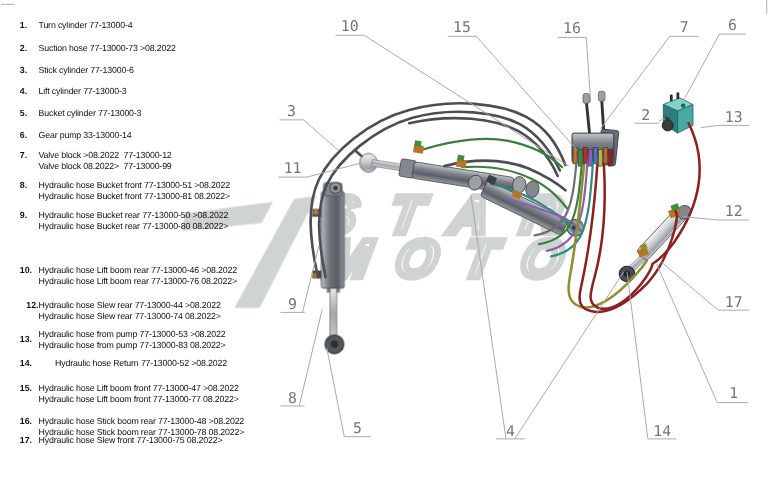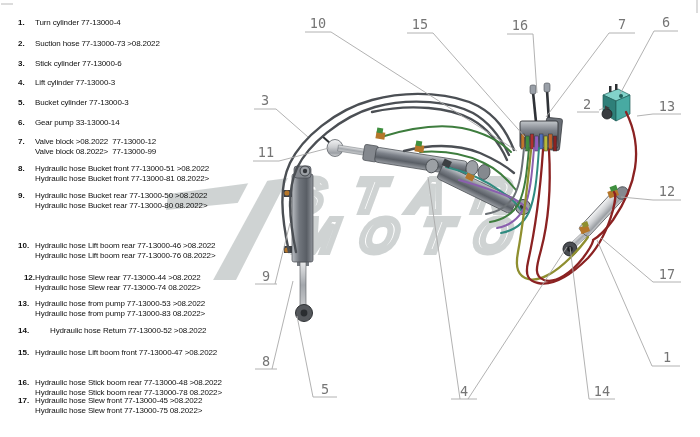--- a/index.html
+++ b/index.html
@@ -344,47 +344,47 @@
           <div class="pl-line">Hydraulic hose Lift boom rear 77-13000-76 08.2022&gt;</div>
         </span>
       </div>
       <div class="pl-item" style="top: 273px; text-align: right;">
         <span class="pl-num">12.</span>
         <span class="pl-lines">
           <div class="pl-line">Hydraulic hose Slew rear 77-13000-44 &gt;08.2022</div>
           <div class="pl-line">Hydraulic hose Slew rear 77-13000-74 08.2022&gt;</div>
         </span>
       </div>
-      <div class="pl-item" style="top: 299px;">
+      <div class="pl-item" style="top: 299px; align-items: center;">
         <span class="pl-num">13.</span>
         <span class="pl-lines">
           <div class="pl-line">Hydraulic hose from pump 77-13000-53 &gt;08.2022</div>
           <div class="pl-line">Hydraulic hose from pump 77-13000-83 08.2022&gt;</div>
         </span>
       </div>
       <div class="pl-item" style="top: 326px; gap: 15px;">
         <span class="pl-num">14.</span>
         <span class="pl-lines">
           <div class="pl-line">Hydraulic hose Return 77-13000-52 &gt;08.2022</div>
         </span>
       </div>
       <div class="pl-item" style="top: 348px;">
         <span class="pl-num">15.</span>
         <span class="pl-lines">
           <div class="pl-line">Hydraulic hose Lift boom front 77-13000-47 &gt;08.2022</div>
+          <div class="pl-line">Hydraulic hose Lift boom front 77-13000-77 08.2022&gt;</div>
         </span>
       </div>
       <div class="pl-item" style="top: 378px;">
         <span class="pl-num">16.</span>
         <span class="pl-lines">
           <div class="pl-line">Hydraulic hose Stick boom rear 77-13000-48 &gt;08.2022</div>
           <div class="pl-line">Hydraulic hose Stick boom rear 77-13000-78 08.2022&gt;</div>
         </span>
       </div>
       <div class="pl-item" style="top: 396px;">
         <span class="pl-num">17.</span>
         <span class="pl-lines">
-          <div class="pl-line">Hydraulic hose Slew front 77-13000-45 &gt;08.2022</div>
           <div class="pl-line">Hydraulic hose Slew front 77-13000-75 08.2022&gt;</div>
         </span>
       </div>
     </div>
 </div>
 
 </body></html>

